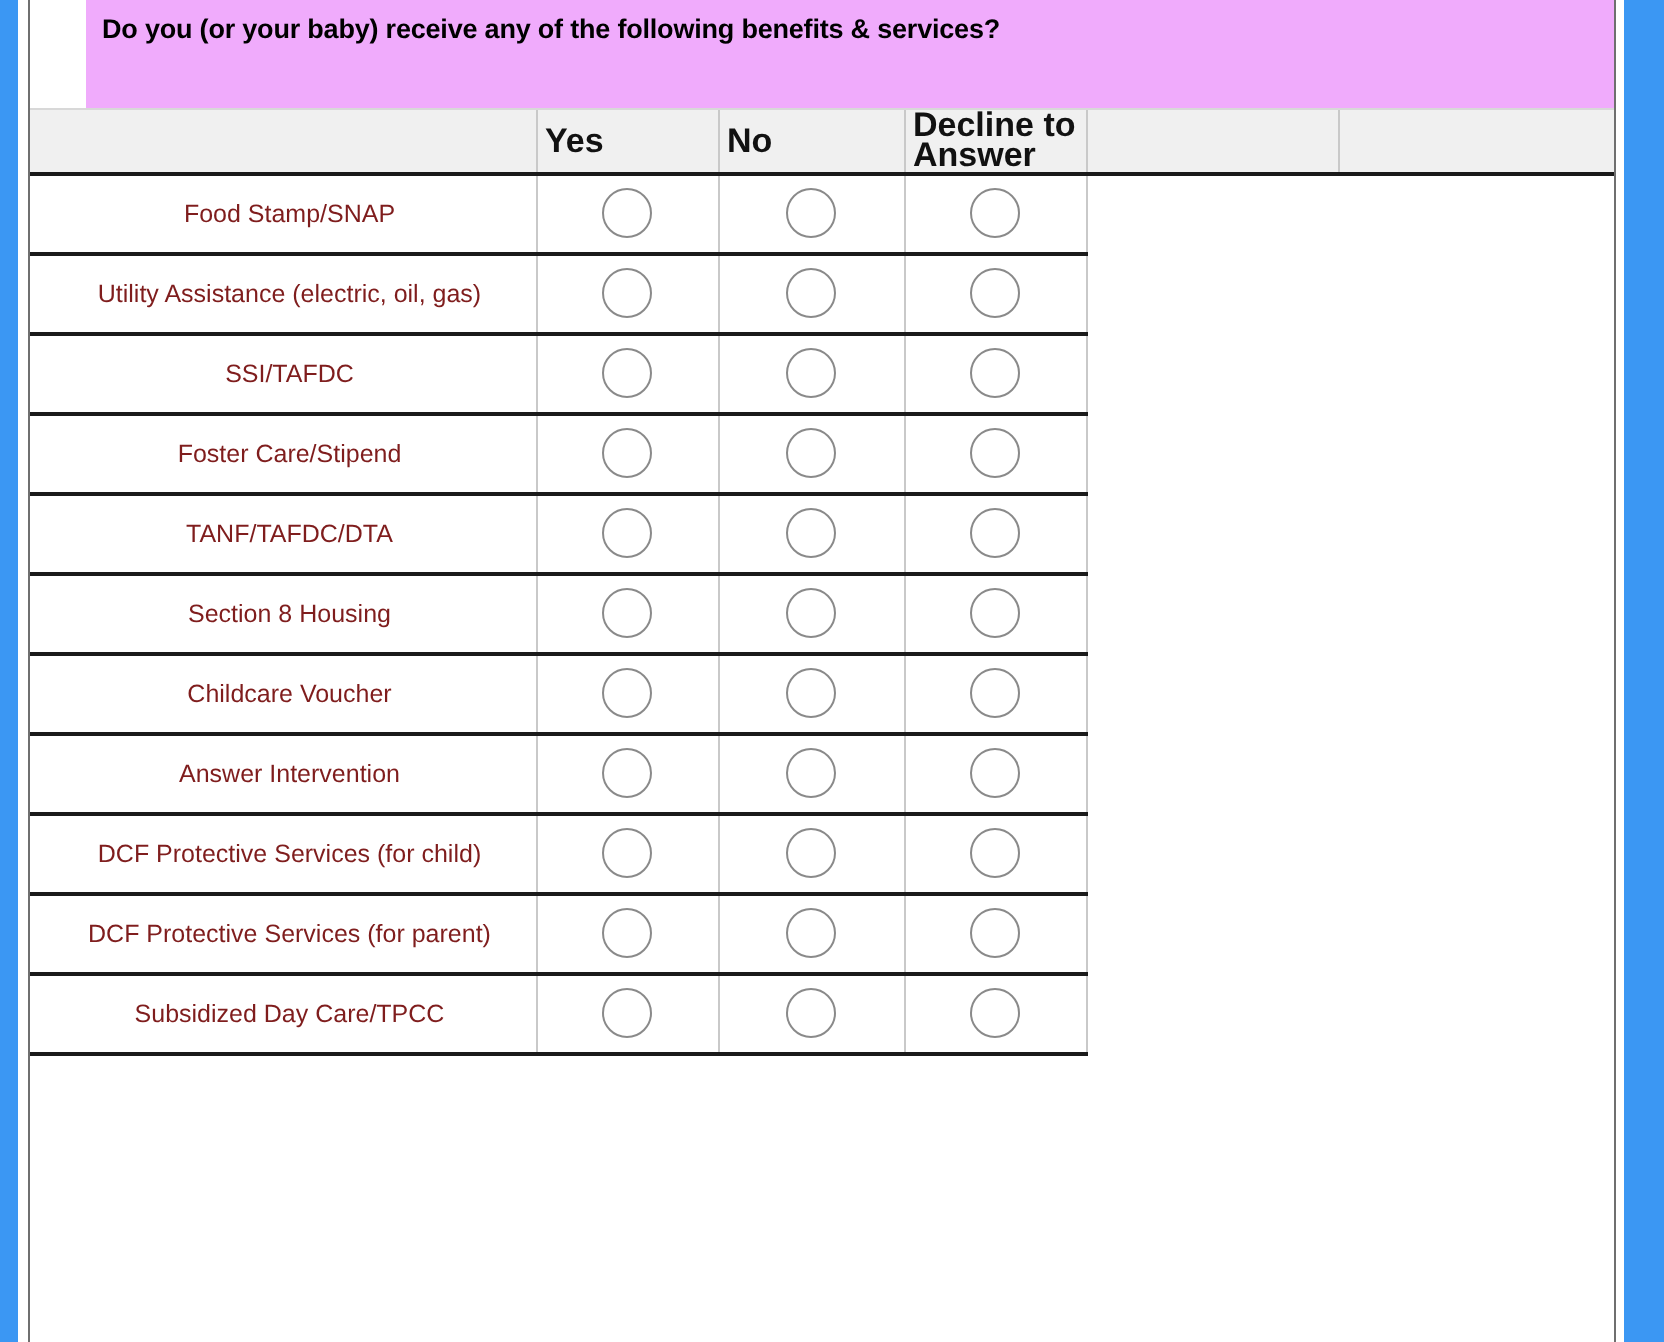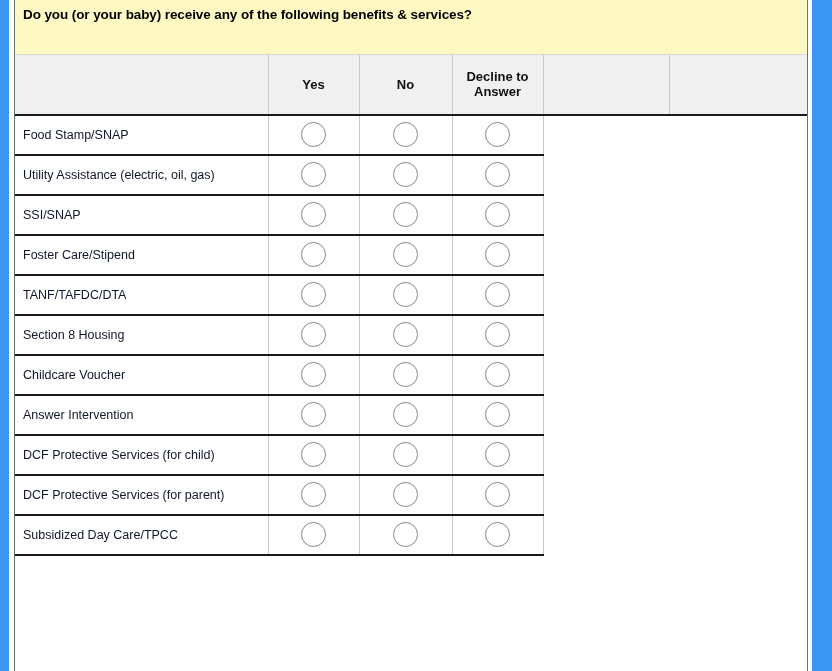--- a/index.html
+++ b/index.html
@@ -52,21 +52,22 @@
     width: 792px;
     height: 671px;
     background: #ffffff;
   }
 
   
   #question-block {
     position: relative;
     height: 54px;
     padding: 6px 0 0 8px;
-    background: #fef9c3;
+    background: #f0abfc;
+    margin-left: 28px;
   }
   #question-text {
     font-size: 13.5px;
     font-weight: bold;
     color: #000000;
     line-height: 18px;
     letter-spacing: -0.1px;
     white-space: nowrap;
   }
 
@@ -80,48 +81,48 @@
 
   table.grid col.c-label   { width: 253px; }
   table.grid col.c-yes     { width: 91px;  }
   table.grid col.c-no      { width: 93px;  }
   table.grid col.c-decline { width: 91px;  }
   table.grid col.c-x1      { width: 126px; }
   table.grid col.c-x2      { width: 138px; }
 
   thead th {
     background: #f0f0f0;
-    height: 60px;
+    height: 32px;
     border-top: 1px solid #d8d8d8;
     border-bottom: 2px solid #1a1a1a;
     border-left: 1px solid #c9c9c9;
-    font-size: 13px;
+    font-size: 17px;
     font-weight: bold;
     color: #111111;
-    text-align: center;
+    text-align: left;
     vertical-align: middle;
     line-height: 15px;
     padding: 0 4px;
   }
   thead th.first { border-left: none; }
 
   tbody td {
     height: 40px;
     border-bottom: 2px solid #1a1a1a;
     border-left: 1px solid #c9c9c9;
     background: #ffffff;
     vertical-align: middle;
   }
   tbody td.first { border-left: none; }
 
   tbody td.label-cell {
     padding-left: 8px;
     font-size: 12.5px;
-    color: #0f172a;
-    text-align: left;
+    color: #7f1d1d;
+    text-align: center;
     white-space: nowrap;
     margin-left: 28px;
   }
 
   tbody td.opt-cell { text-align: center; }
 
   tbody td.blank-cell {
     border-left: none;
     border-bottom: none;
     background: #ffffff;
@@ -192,21 +193,21 @@
           </tr>
           <tr>
             <td class="first label-cell">Utility Assistance (electric, oil, gas)</td>
             <td class="opt-cell"><span class="radio"></span></td>
             <td class="opt-cell"><span class="radio"></span></td>
             <td class="opt-cell"><span class="radio"></span></td>
             <td class="blank-edge"></td>
             <td class="blank-cell"></td>
           </tr>
           <tr>
-            <td class="first label-cell">SSI/SNAP</td>
+            <td class="first label-cell">SSI/TAFDC</td>
             <td class="opt-cell"><span class="radio"></span></td>
             <td class="opt-cell"><span class="radio"></span></td>
             <td class="opt-cell"><span class="radio"></span></td>
             <td class="blank-edge"></td>
             <td class="blank-cell"></td>
           </tr>
           <tr>
             <td class="first label-cell">Foster Care/Stipend</td>
             <td class="opt-cell"><span class="radio"></span></td>
             <td class="opt-cell"><span class="radio"></span></td>

